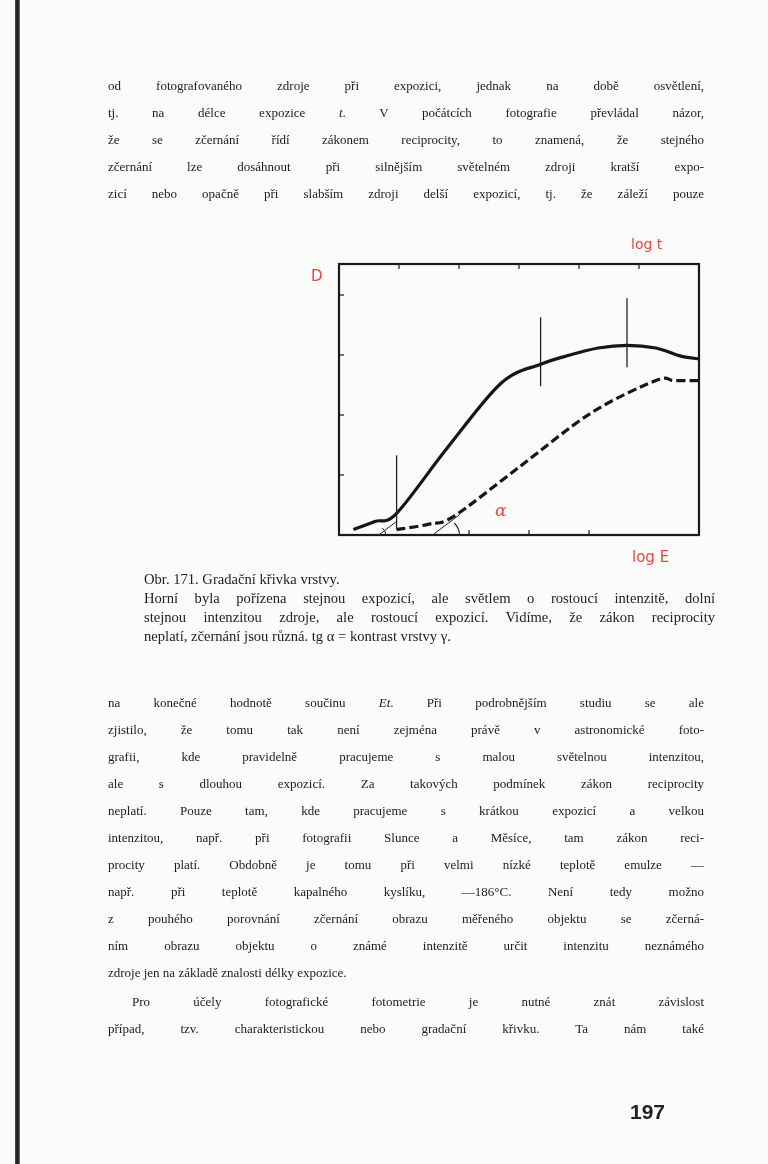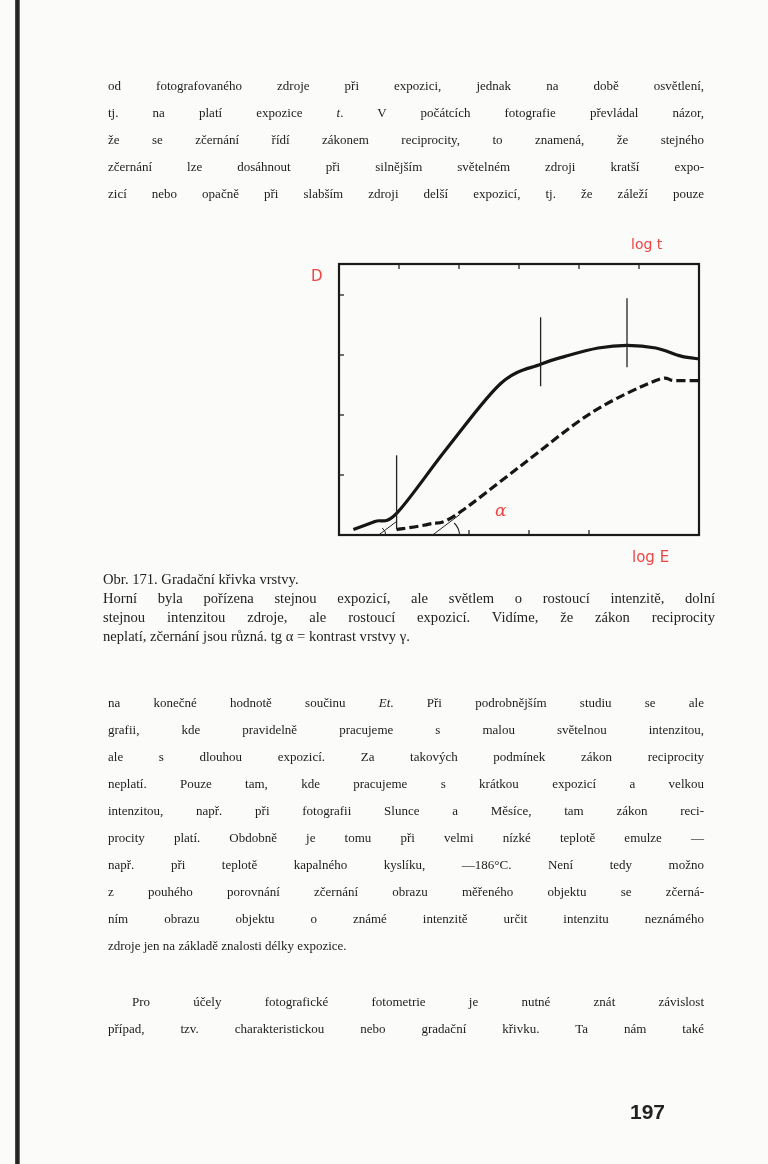--- a/index.html
+++ b/index.html
@@ -34,37 +34,37 @@
   }
   .lbl-logt { left: 341px; top: 6px; }
   .lbl-D { left: 21px; top: 37px; font-size: 15px; }
   .lbl-logE { left: 342px; top: 318px; font-size: 15px; }
   .lbl-alpha { left: 205px; top: 270px; font-family: "DejaVu Serif", serif; font-style: italic; font-size: 17px; }
 
   .caption {
     position: absolute; left: 103px; top: 570px; width: 612px;
     font-size: 14.6px; line-height: 19px; color: #222;
   }
-  .caption .line { display: block; white-space: nowrap; }
+  .caption .line { display: block; white-space: nowrap; margin-left: 41px; }
   .caption .line.j { text-align: justify; text-align-last: justify; }
 
   .page-number {
     position: absolute; left: 630px; top: 1100px;
     font-family: "Liberation Sans", "DejaVu Sans", sans-serif;
     font-weight: bold; font-size: 21px; color: #222;
   }
 </style>
 </head>
 <body>
 
 <div class="binding-edge"></div>
 
 <div class="para p1">
   <span class="line">od fotografovaného zdroje při expozici, jednak na době osvětlení,</span>
-  <span class="line"><span>tj. na platí expozice </span><i>t</i><span>. V počátcích fotografie převládal názor,</span></span>
+  <span class="line"><span>tj. na délce expozice </span><i>t</i><span>. V počátcích fotografie převládal názor,</span></span>
   <span class="line">že se zčernání řídí zákonem reciprocity, to znamená, že stejného</span>
   <span class="line">zčernání lze dosáhnout při silnějším světelném zdroji kratší expo-</span>
   <span class="line">zicí nebo opačně při slabším zdroji delší expozicí, tj. že záleží pouze</span>
 </div>
 
 <div class="figure">
   <svg id="chart" width="430" height="340">
       <rect x="49" y="34" width="360" height="271" fill="none" stroke="#1a1a1a" stroke-width="2.2"></rect>
       <line x1="109" y1="34" x2="109" y2="39" stroke="#222" stroke-width="1.3"></line>
       <line x1="169" y1="34" x2="169" y2="39" stroke="#222" stroke-width="1.3"></line>
@@ -96,20 +96,21 @@
 
 <div class="caption">
   <span class="line">Obr. 171. Gradační křivka vrstvy.</span>
   <span class="line j">Horní byla pořízena stejnou expozicí, ale světlem o rostoucí intenzitě, dolní</span>
   <span class="line j">stejnou intenzitou zdroje, ale rostoucí expozicí. Vidíme, že zákon reciprocity</span>
   <span class="line">neplatí, zčernání jsou různá. tg α = kontrast vrstvy γ.</span>
 </div>
 
 <div class="para p2">
   <span class="line"><span>na konečné hodnotě součinu </span><i>Et</i><span>. Při podrobnějším studiu se ale</span></span>
+  <span class="line">zjistilo, že tomu tak není zejména právě v astronomické foto-</span>
   <span class="line">grafii, kde pravidelně pracujeme s malou světelnou intenzitou,</span>
   <span class="line">ale s dlouhou expozicí. Za takových podmínek zákon reciprocity</span>
   <span class="line">neplatí. Pouze tam, kde pracujeme s krátkou expozicí a velkou</span>
   <span class="line">intenzitou, např. při fotografii Slunce a Měsíce, tam zákon reci-</span>
   <span class="line">procity platí. Obdobně je tomu při velmi nízké teplotě emulze —</span>
   <span class="line">např. při teplotě kapalného kyslíku, —186°C. Není tedy možno</span>
   <span class="line">z pouhého porovnání zčernání obrazu měřeného objektu se zčerná-</span>
   <span class="line">ním obrazu objektu o známé intenzitě určit intenzitu neznámého</span>
   <span class="line last">zdroje jen na základě znalosti délky expozice.</span>
 </div>

